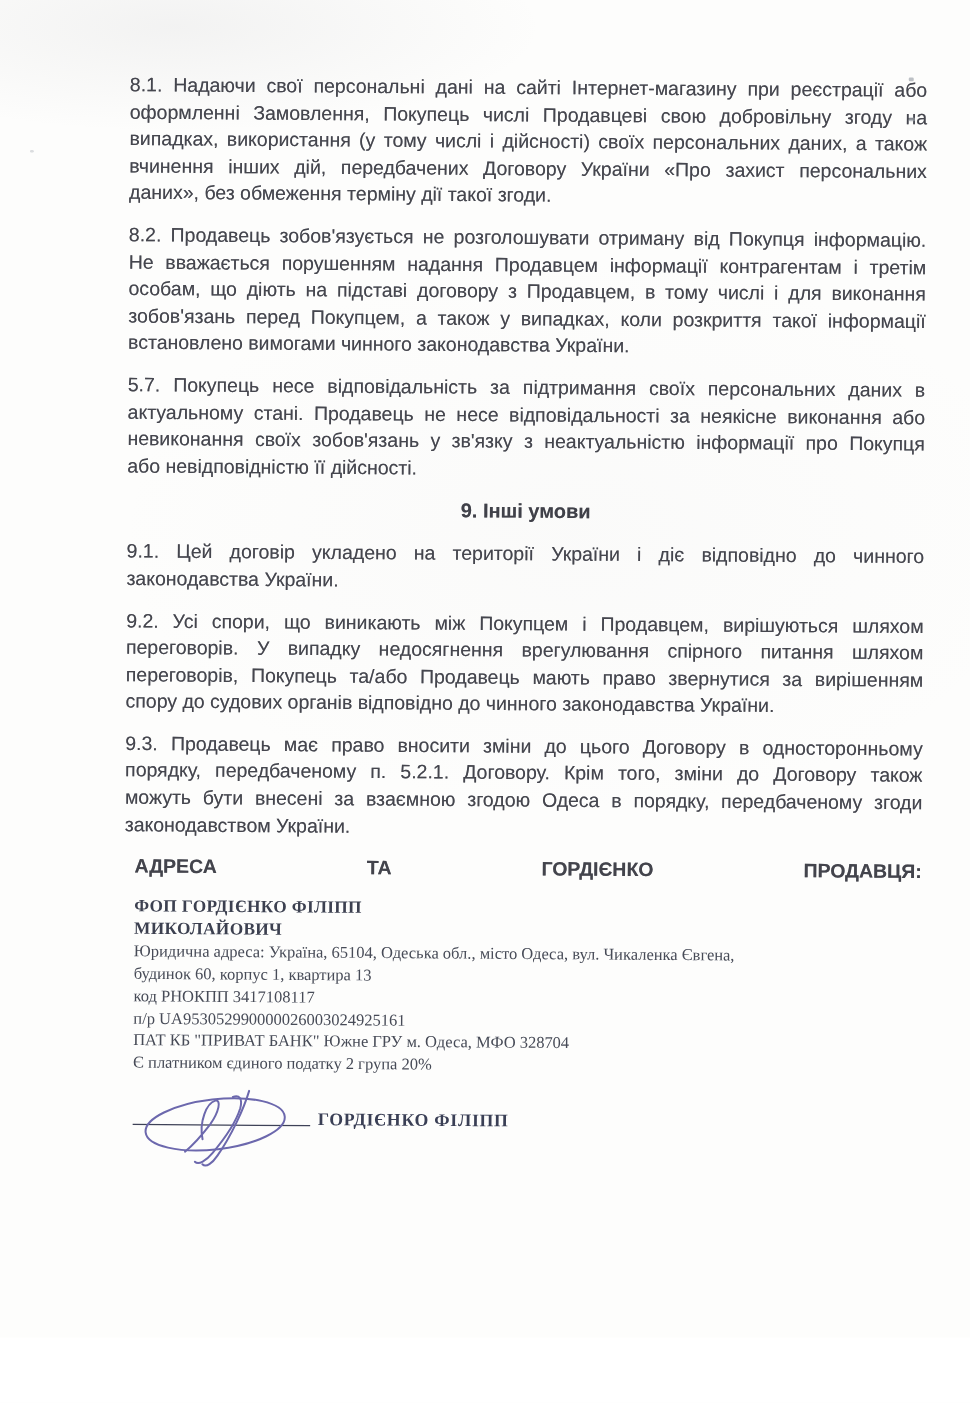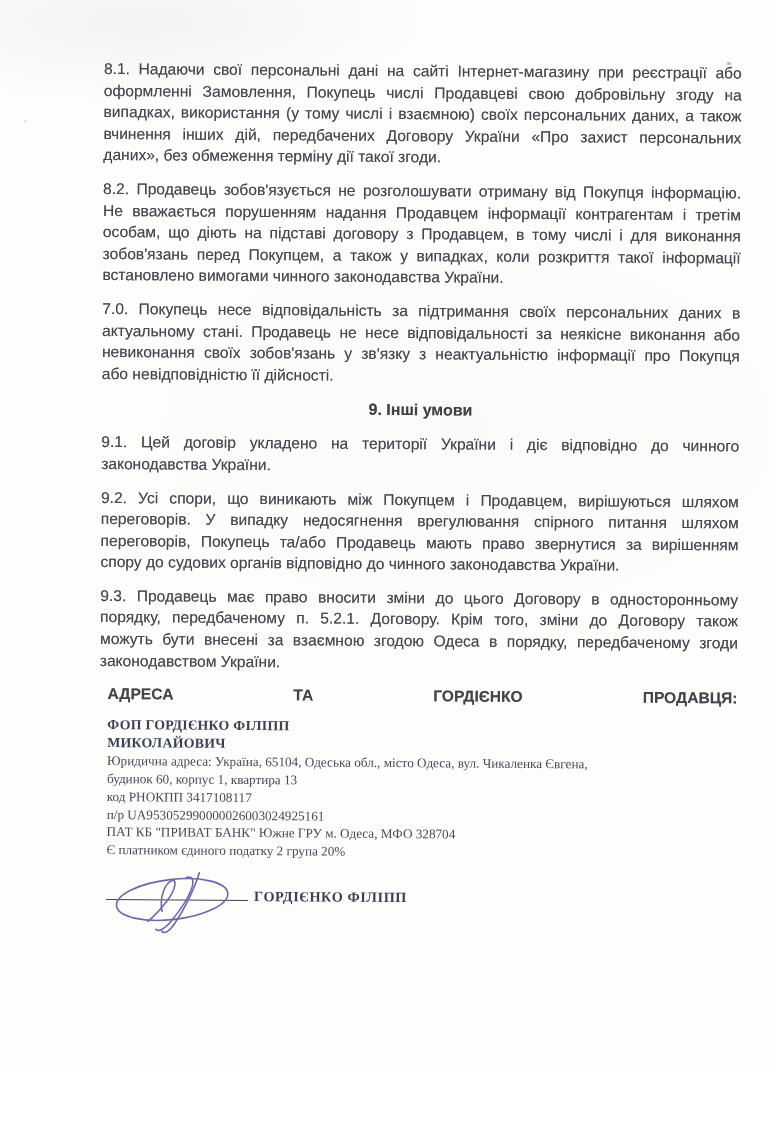--- a/index.html
+++ b/index.html
@@ -109,33 +109,33 @@
 </style>
 </head>
 <body>
 
 <div class="page">
   <div class="content">
 
     <div class="para">
         <div class="jline"><span>8.1.</span><span>Надаючи</span><span>свої</span><span>персональні</span><span>дані</span><span>на</span><span>сайті</span><span>Інтернет-магазину</span><span>при</span><span>реєстрації</span><span>або</span></div>
         <div class="jline"><span>оформленні</span><span>Замовлення,</span><span>Покупець</span><span>числі</span><span>Продавцеві</span><span>свою</span><span>добровільну</span><span>згоду</span><span>на</span></div>
-        <div class="jline"><span>випадках,</span><span>використання</span><span>(у</span><span>тому</span><span>числі</span><span>і</span><span>взаємною)</span><span>своїх</span><span>персональних</span><span>даних,</span><span>а</span><span>також</span></div>
+        <div class="jline"><span>випадках,</span><span>використання</span><span>(у</span><span>тому</span><span>числі</span><span>і</span><span>дійсності)</span><span>своїх</span><span>персональних</span><span>даних,</span><span>а</span><span>також</span></div>
         <div class="jline"><span>вчинення</span><span>інших</span><span>дій,</span><span>передбачених</span><span>Договору</span><span>України</span><span>«Про</span><span>захист</span><span>персональних</span></div>
         <div class="lline">даних», без обмеження терміну дії такої згоди.</div>
       </div>
     <div class="para">
         <div class="jline"><span>8.2.</span><span>Продавець</span><span>зобов'язується</span><span>не</span><span>розголошувати</span><span>отриману</span><span>від</span><span>Покупця</span><span>інформацію.</span></div>
         <div class="jline"><span>Не</span><span>вважається</span><span>порушенням</span><span>надання</span><span>Продавцем</span><span>інформації</span><span>контрагентам</span><span>і</span><span>третім</span></div>
         <div class="jline"><span>особам,</span><span>що</span><span>діють</span><span>на</span><span>підставі</span><span>договору</span><span>з</span><span>Продавцем,</span><span>в</span><span>тому</span><span>числі</span><span>і</span><span>для</span><span>виконання</span></div>
         <div class="jline"><span>зобов'язань</span><span>перед</span><span>Покупцем,</span><span>а</span><span>також</span><span>у</span><span>випадках,</span><span>коли</span><span>розкриття</span><span>такої</span><span>інформації</span></div>
         <div class="lline">встановлено вимогами чинного законодавства України.</div>
       </div>
     <div class="para">
-        <div class="jline"><span>7.0.</span><span>Покупець</span><span>несе</span><span>відповідальність</span><span>за</span><span>підтримання</span><span>своїх</span><span>персональних</span><span>даних</span><span>в</span></div>
+        <div class="jline"><span>5.7.</span><span>Покупець</span><span>несе</span><span>відповідальність</span><span>за</span><span>підтримання</span><span>своїх</span><span>персональних</span><span>даних</span><span>в</span></div>
         <div class="jline"><span>актуальному</span><span>стані.</span><span>Продавець</span><span>не</span><span>несе</span><span>відповідальності</span><span>за</span><span>неякісне</span><span>виконання</span><span>або</span></div>
         <div class="jline"><span>невиконання</span><span>своїх</span><span>зобов'язань</span><span>у</span><span>зв'язку</span><span>з</span><span>неактуальністю</span><span>інформації</span><span>про</span><span>Покупця</span></div>
         <div class="lline">або невідповідністю її дійсності.</div>
       </div>
 
     <div class="section-heading">9. Інші умови</div>
 
     <div class="para">
         <div class="jline"><span>9.1.</span><span>Цей</span><span>договір</span><span>укладено</span><span>на</span><span>території</span><span>України</span><span>і</span><span>діє</span><span>відповідно</span><span>до</span><span>чинного</span></div>
         <div class="lline">законодавства України.</div>

